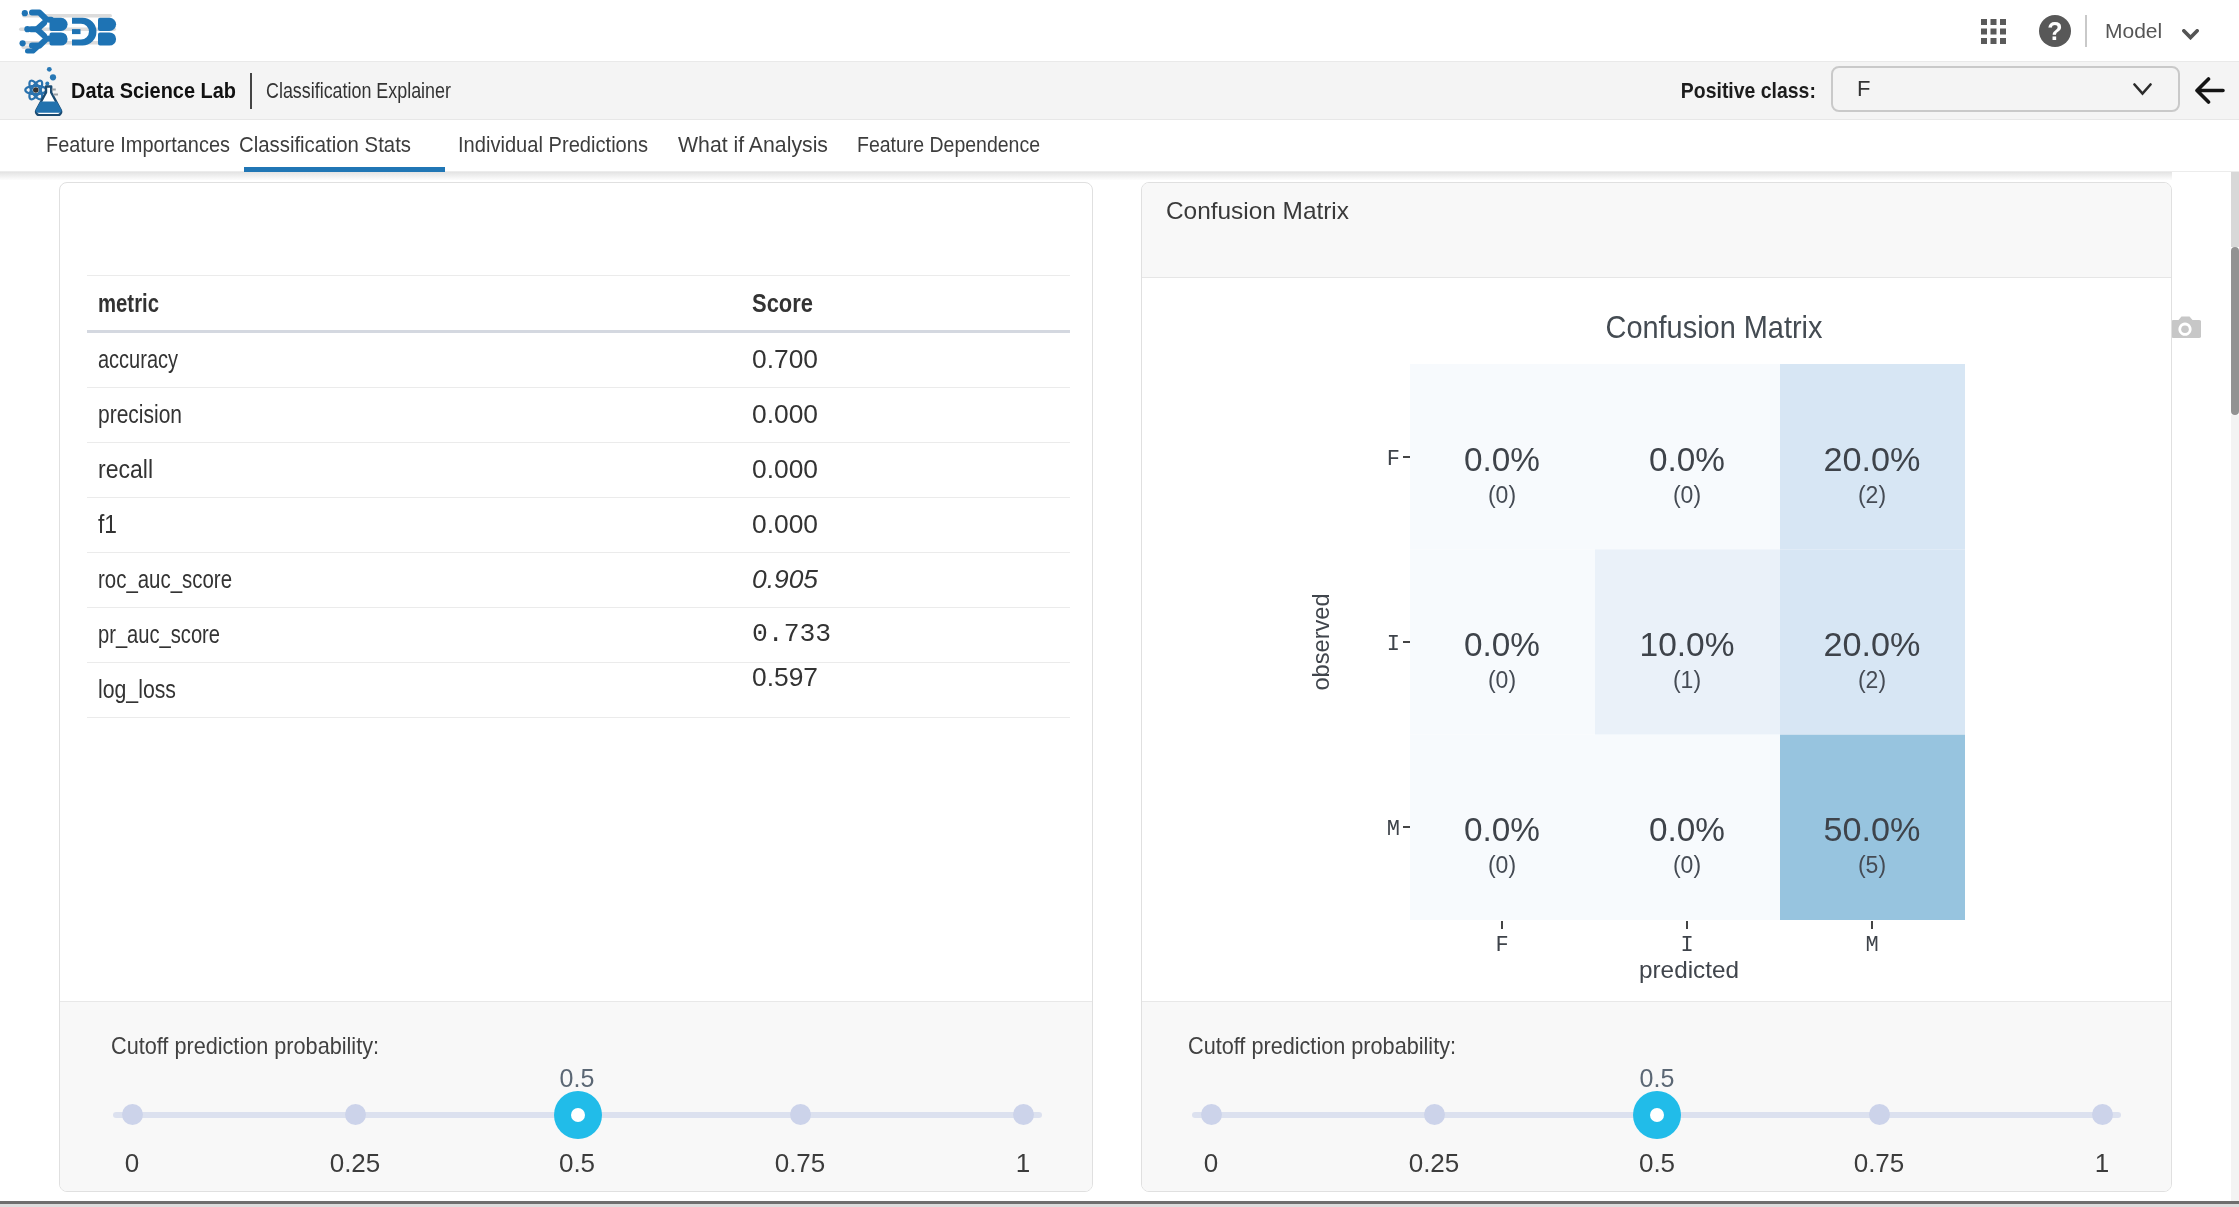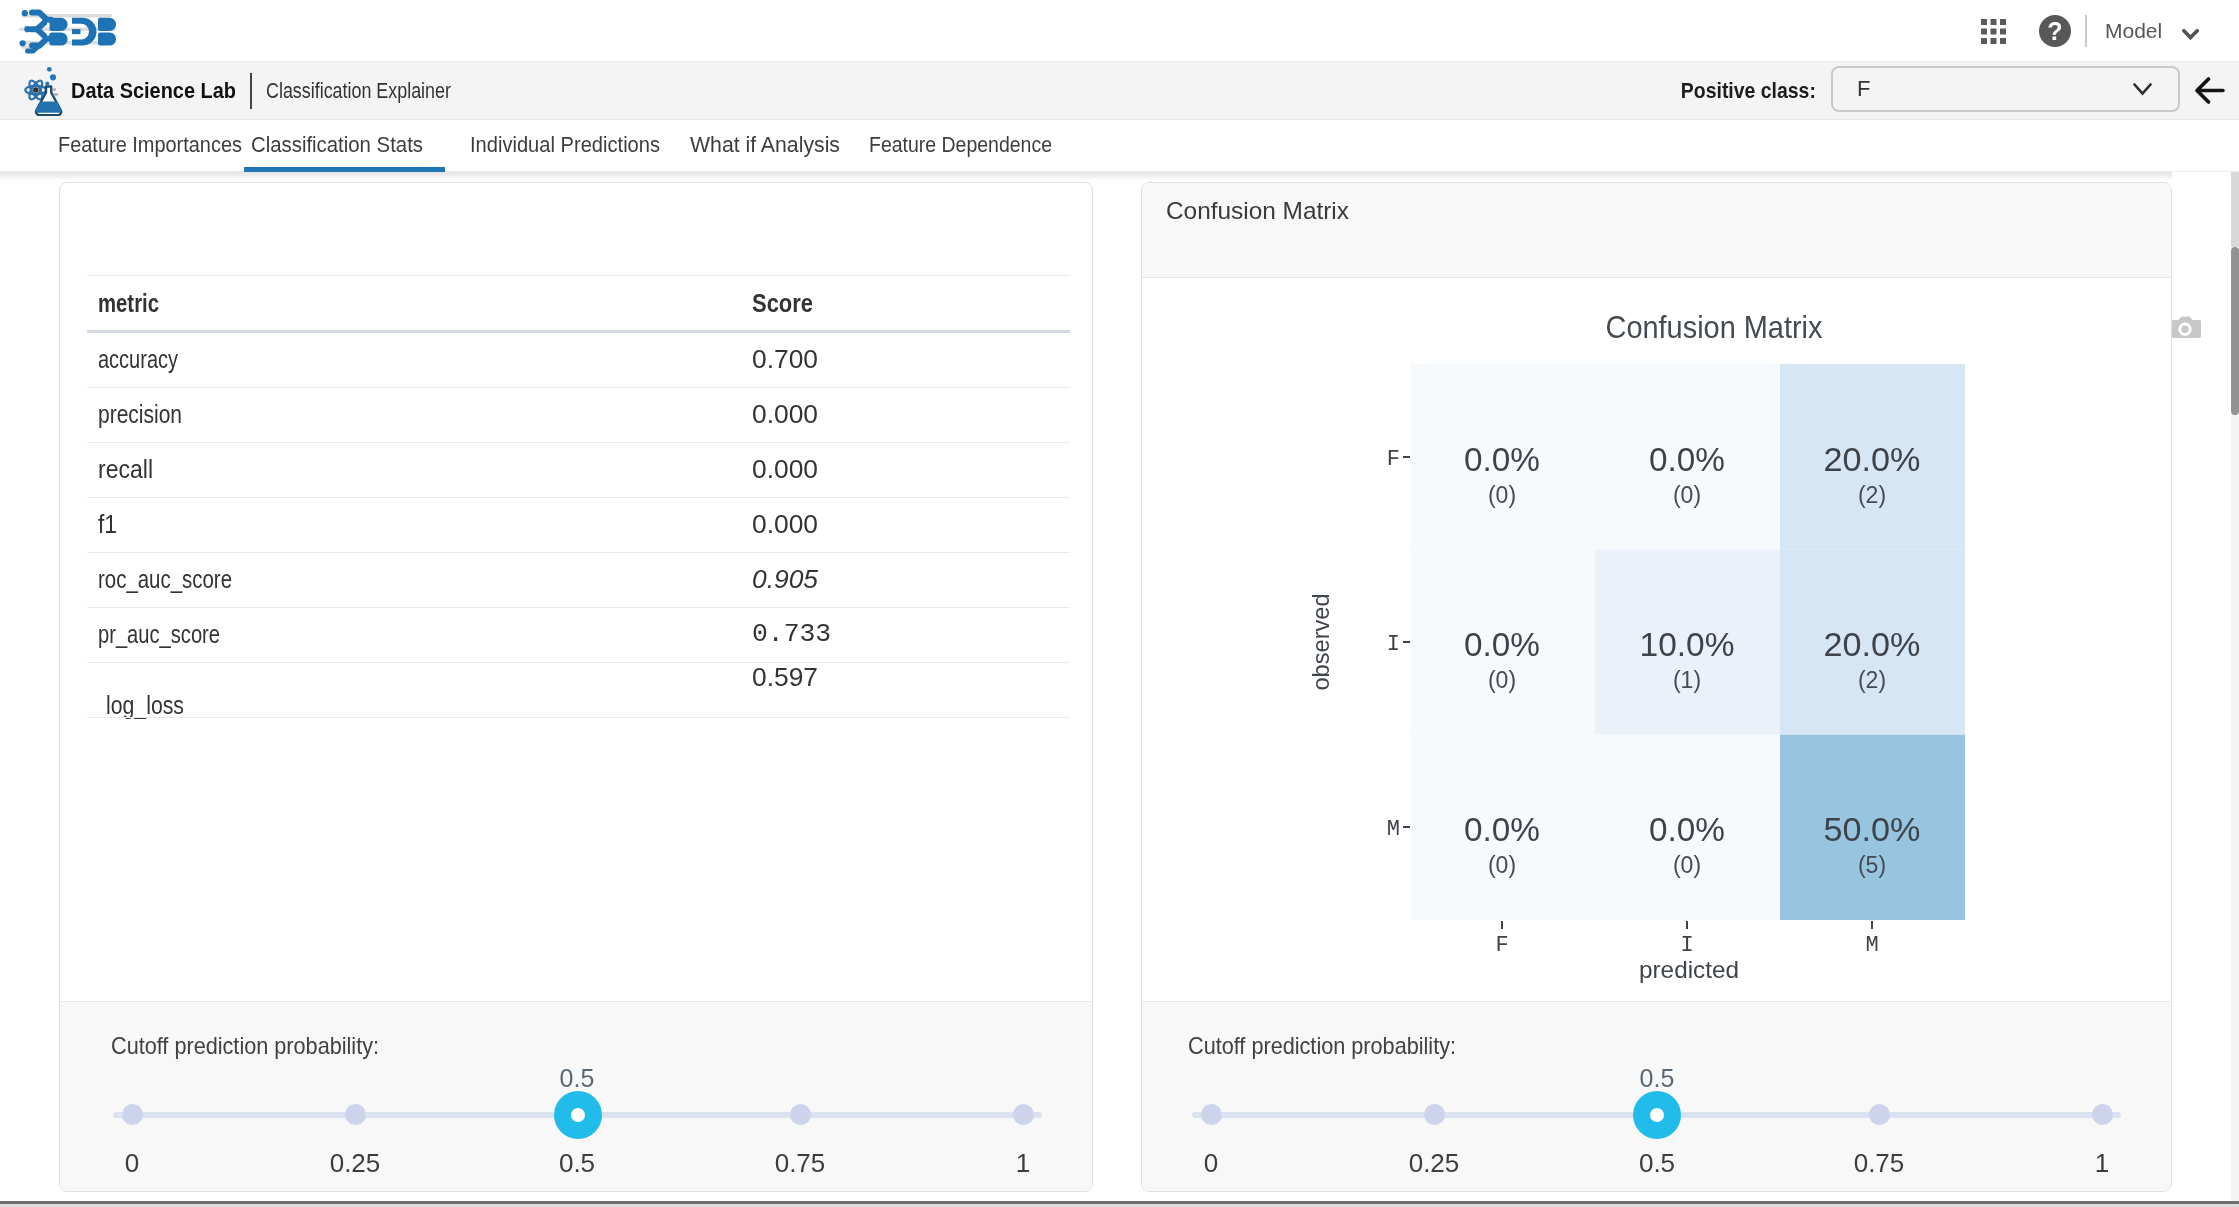--- a/index.html
+++ b/index.html
@@ -22,21 +22,21 @@
   #ce { left:266px; top:62px; height:58px; line-height:58px; font-size:22px; color:#333; }
   #posclass { left:1590px; top:62px; width:226px; height:58px; line-height:58px;
               font-size:22px; font-weight:bold; color:#1c1c1c; text-align:right; }
   #sel { left:1831px; top:66px; width:349px; height:46px; background:#f4f4f4;
          border:2px solid #c9c9c9; border-radius:8px; }
   #sel span.val { position:absolute; left:24px; top:0; line-height:42px; font-size:22px; color:#333; }
 
   
   #tabs { left:0; top:120px; width:2239px; height:52px; background:#fff;
           border-bottom:1px solid #ececec; }
-  .tab { position:absolute; top:120px; height:51px; line-height:49px; font-size:22px; color:#3d3d3d;margin-left:12px; }
+  .tab { position:absolute; top:120px; height:51px; line-height:49px; font-size:22px; color:#3d3d3d; }
   #underline { left:244px; top:167px; width:201px; height:5px; background:#2076b5; }
 
   
   #content { left:0; top:172px; width:2239px; height:1035px; background:#ffffff; }
   #rightgutter { left:2172px; top:172px; width:67px; height:1035px; background:#fff; }
   #vtrack1 { left:2231px; top:172px; width:8px; height:75px; background:#d8d8d8; }
   #vthumb { left:2231px; top:247px; width:8px; height:168px; background:#929292; border-radius:4px; }
   #vtrack2 { left:2231px; top:415px; width:8px; height:786px; background:#f3f3f3; }
   #hbar1 { left:0; top:1201px; width:2239px; height:3px; background:#6e6e6e; }
   #hbar2 { left:0; top:1204px; width:2239px; height:3px; background:#dcdcdc; }
@@ -213,21 +213,21 @@
   <div class="tline" style="left:27px; top:314px; width:983px;"></div>
   <div class="ttext" style="left:38px; top:327px;"><span class="fit" id="t_r4a" style="transform:scaleX(0.9109);">f1</span></div>
     <div class="ttext" style="left:692px; top:327px;"><span class="fit" id="t_r4b" style="transform:scaleX(1.0549);">0.000</span></div>
   <div class="tline" style="left:27px; top:369px; width:983px;"></div>
   <div class="ttext" style="left:38px; top:382px;"><span class="fit" id="t_r5a" style="transform:scaleX(0.8172);">roc_auc_score</span></div>
     <div class="ttext" style="left:692px; top:382px;font-style:italic;"><span class="fit" id="t_r5b" style="transform:scaleX(1.0549);">0.905</span></div>
   <div class="tline" style="left:27px; top:424px; width:983px;"></div>
   <div class="ttext" style="left:38px; top:437px;"><span class="fit" id="t_r6a" style="transform:scaleX(0.8054);">pr_auc_score</span></div>
     <div class="ttext" style="left:692px; top:437px;font-family:Liberation Mono, monospace;"><span class="fit" id="t_r6b" style="transform:scaleX(1.0549);">0.733</span></div>
   <div class="tline" style="left:27px; top:479px; width:983px;"></div>
-  <div class="ttext" style="left:46px; top:492px;margin-top:16px;"><span class="fit" id="t_r7a" style="transform:scaleX(0.8503);">log_loss</span></div>
+  <div class="ttext" style="left:38px; top:492px;"><span class="fit" id="t_r7a" style="transform:scaleX(0.8503);">log_loss</span></div>
     <div class="ttext" style="left:692px; top:480px;"><span class="fit" id="t_r7b" style="transform:scaleX(1.0549);">0.597</span></div>
   <div class="tline" style="left:27px; top:534px; width:983px;"></div>
 
   <div class="cfoot" style="height:190px;">
     <div class="cutlbl" style="left:51px; top:30px;"><span class="fit" id="t_cutL" style="transform:scaleX(0.9022);">Cutoff prediction probability:</span></div>
     <div class="sliderval" style="left:477px; top:62px;">0.5</div>
     <div class="track" style="left:53px; top:110px; width:929px;"></div>
     <div class="dot" style="left:62px; top:102px;"></div>
     <div class="dot" style="left:285px; top:102px;"></div>
     <div class="dot" style="left:730px; top:102px;"></div>

